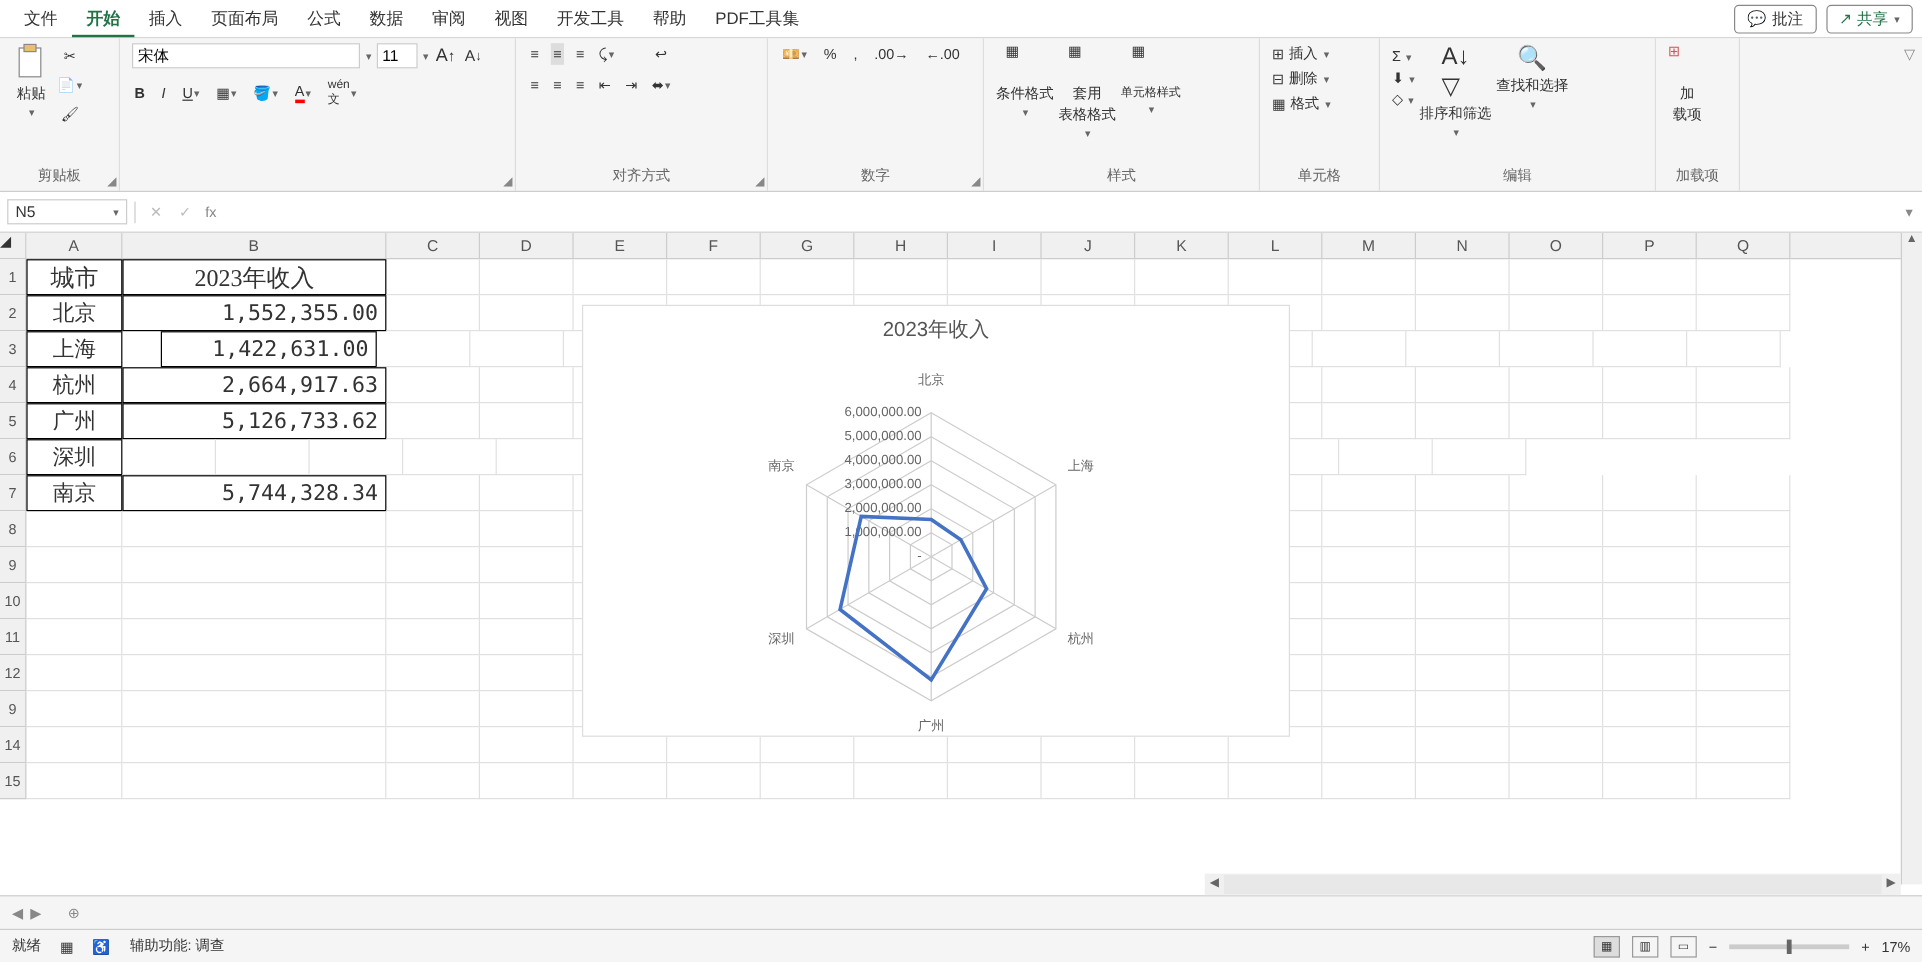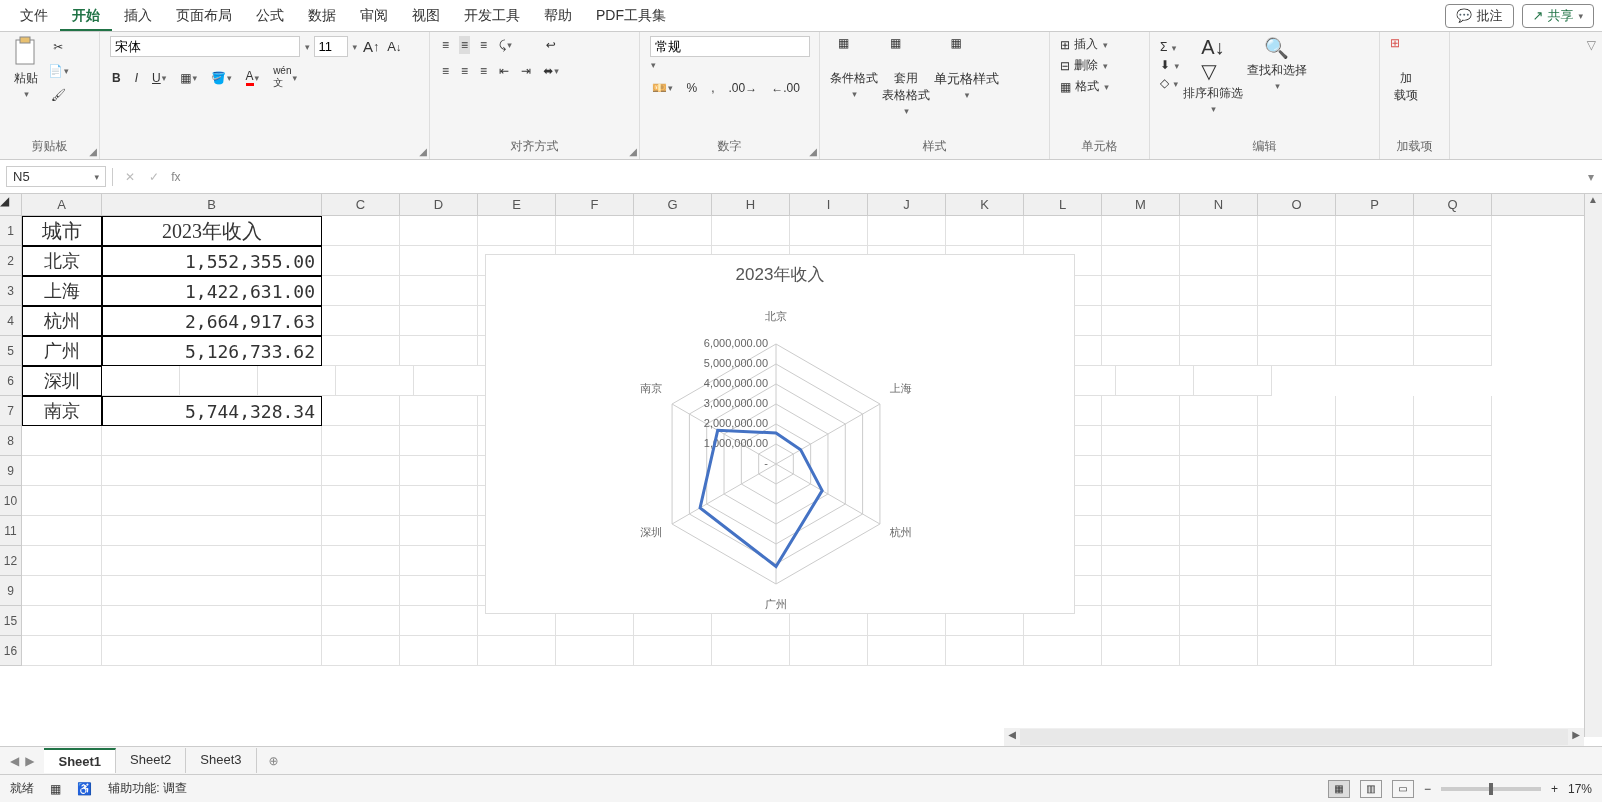--- a/index.html
+++ b/index.html
@@ -145,21 +145,20 @@
         <span class="icon-btn">⇥</span>
         <span class="icon-btn">⬌<span class="dd">▾</span></span>
       </div>
     </div>
     <div class="ribbon-group-label">对齐方式</div>
     <span class="launcher">◢</span>
   </div>
 
   <div class="ribbon-group" style="width:180px">
     <div class="ribbon-content" style="flex-direction:column;gap:8px">
-      <div><input class="fake" style="width: 160px;" value="常规"><span class="dd">▾</span></div>
       <div style="display:flex;gap:10px">
         <span class="icon-btn">💴<span class="dd">▾</span></span>
         <span class="icon-btn">%</span>
         <span class="icon-btn">,</span>
         <span class="icon-btn">.00→</span>
         <span class="icon-btn">←.00</span>
       </div>
     </div>
     <div class="ribbon-group-label">数字</div>
     <span class="launcher">◢</span>
@@ -173,21 +172,21 @@
           <span class="dd">▾</span>
         </div>
       <div class="vcol">
           <div class="big-icon">▦</div>
           <span style="font-size:12px;white-space:pre;text-align:center">套用
 表格格式</span>
           <span class="dd">▾</span>
         </div>
       <div class="vcol">
           <div class="big-icon">▦</div>
-          <span style="font-size:13px">单元格样式</span>
+          <span style="font-size:10px">单元格样式</span>
           <span class="dd">▾</span>
         </div>
     </div>
     <div class="ribbon-group-label">样式</div>
   </div>
 
   <div class="ribbon-group" style="width:100px">
     <div class="ribbon-content" style="flex-direction:column;gap:4px">
       <div style="display:flex;align-items:center;gap:4px">
           <span>⊞</span>
@@ -314,21 +313,21 @@
         <div class="cell" style="width: 78px;"></div>
         <div class="cell" style="width: 78px;"></div>
         <div class="cell" style="width: 78px;"></div>
         <div class="cell" style="width: 78px;"></div>
         <div class="cell" style="width: 78px;"></div>
         <div class="cell" style="width: 78px;"></div>
       </div>
       <div class="row">
         <div class="row-h">3</div>
         <div class="cell bordered cA" style="width: 80px; justify-content: center;">上海</div>
-        <div class="cell bordered num cB" style="width: 220px;">1,422,631.00</div>
+        <div class="cell bordered num cB" style="width: 180px; margin-left: 32px;">1,422,631.00</div>
         <div class="cell" style="width: 78px;"></div>
         <div class="cell" style="width: 78px;"></div>
         <div class="cell" style="width: 78px;"></div>
         <div class="cell" style="width: 78px;"></div>
         <div class="cell" style="width: 78px;"></div>
         <div class="cell" style="width: 78px;"></div>
         <div class="cell" style="width: 78px;"></div>
         <div class="cell" style="width: 78px;"></div>
         <div class="cell" style="width: 78px;"></div>
         <div class="cell" style="width: 78px;"></div>
@@ -531,41 +530,41 @@
         <div class="cell" style="width: 78px;"></div>
         <div class="cell" style="width: 78px;"></div>
         <div class="cell" style="width: 78px;"></div>
         <div class="cell" style="width: 78px;"></div>
         <div class="cell" style="width: 78px;"></div>
         <div class="cell" style="width: 78px;"></div>
         <div class="cell" style="width: 78px;"></div>
         <div class="cell" style="width: 78px;"></div>
       </div>
       <div class="row">
+        <div class="row-h">14</div>
+        <div class="cell" style="width: 80px;"></div>
+        <div class="cell" style="width: 220px;"></div>
+        <div class="cell" style="width: 78px;"></div>
+        <div class="cell" style="width: 78px;"></div>
+        <div class="cell" style="width: 78px;"></div>
+        <div class="cell" style="width: 78px;"></div>
+        <div class="cell" style="width: 78px;"></div>
+        <div class="cell" style="width: 78px;"></div>
+        <div class="cell" style="width: 78px;"></div>
+        <div class="cell" style="width: 78px;"></div>
+        <div class="cell" style="width: 78px;"></div>
+        <div class="cell" style="width: 78px;"></div>
+        <div class="cell" style="width: 78px;"></div>
+        <div class="cell" style="width: 78px;"></div>
+        <div class="cell" style="width: 78px;"></div>
+        <div class="cell" style="width: 78px;"></div>
+        <div class="cell" style="width: 78px;"></div>
+      </div>
+      <div class="row">
         <div class="row-h">15</div>
-        <div class="cell" style="width: 80px;"></div>
-        <div class="cell" style="width: 220px;"></div>
-        <div class="cell" style="width: 78px;"></div>
-        <div class="cell" style="width: 78px;"></div>
-        <div class="cell" style="width: 78px;"></div>
-        <div class="cell" style="width: 78px;"></div>
-        <div class="cell" style="width: 78px;"></div>
-        <div class="cell" style="width: 78px;"></div>
-        <div class="cell" style="width: 78px;"></div>
-        <div class="cell" style="width: 78px;"></div>
-        <div class="cell" style="width: 78px;"></div>
-        <div class="cell" style="width: 78px;"></div>
-        <div class="cell" style="width: 78px;"></div>
-        <div class="cell" style="width: 78px;"></div>
-        <div class="cell" style="width: 78px;"></div>
-        <div class="cell" style="width: 78px;"></div>
-        <div class="cell" style="width: 78px;"></div>
-      </div>
-      <div class="row">
-        <div class="row-h">16</div>
         <div class="cell" style="width: 80px;"></div>
         <div class="cell" style="width: 220px;"></div>
         <div class="cell" style="width: 78px;"></div>
         <div class="cell" style="width: 78px;"></div>
         <div class="cell" style="width: 78px;"></div>
         <div class="cell" style="width: 78px;"></div>
         <div class="cell" style="width: 78px;"></div>
         <div class="cell" style="width: 78px;"></div>
         <div class="cell" style="width: 78px;"></div>
         <div class="cell" style="width: 78px;"></div>
@@ -614,25 +613,20 @@
 
 <div class="scrollbar-v">
     <div class="sb-btn">▲</div>
   </div>
 
 <div class="sheet-tabs">
   <div class="sheet-nav">
     <span>◀</span>
     <span>▶</span>
   </div>
-  <div id="sheet-tabs" style="display:flex">
-      <div class="sheet-tab active">Sheet1</div>
-      <div class="sheet-tab">Sheet2</div>
-      <div class="sheet-tab">Sheet3</div>
-    </div>
   <span style="padding:0 12px;color:#888">⊕</span>
   <div class="scrollbar-h">
     <div class="sb-btn">◀</div>
       <div class="sb-track"></div>
       <div class="sb-btn">▶</div>
   </div>
 </div>
 
 <div class="statusbar">
   <span>就绪</span>

